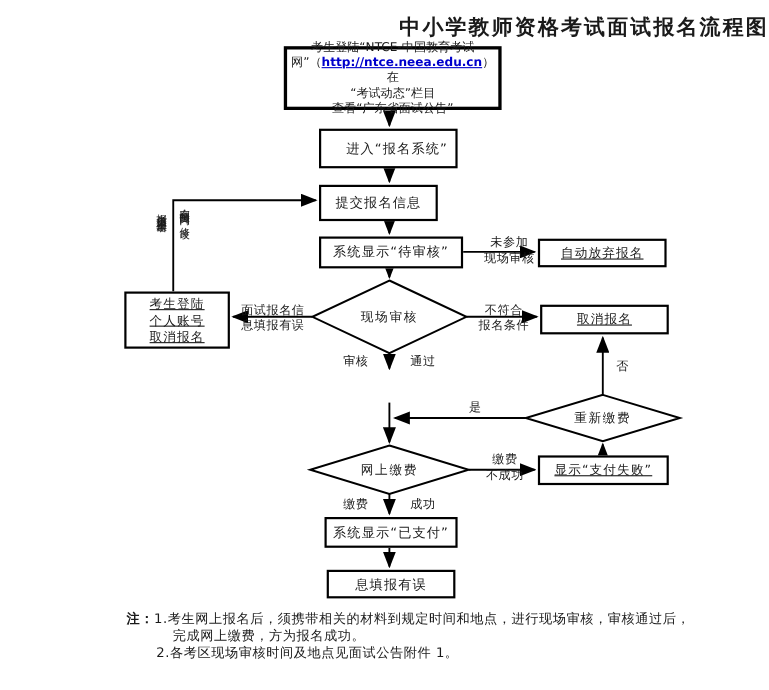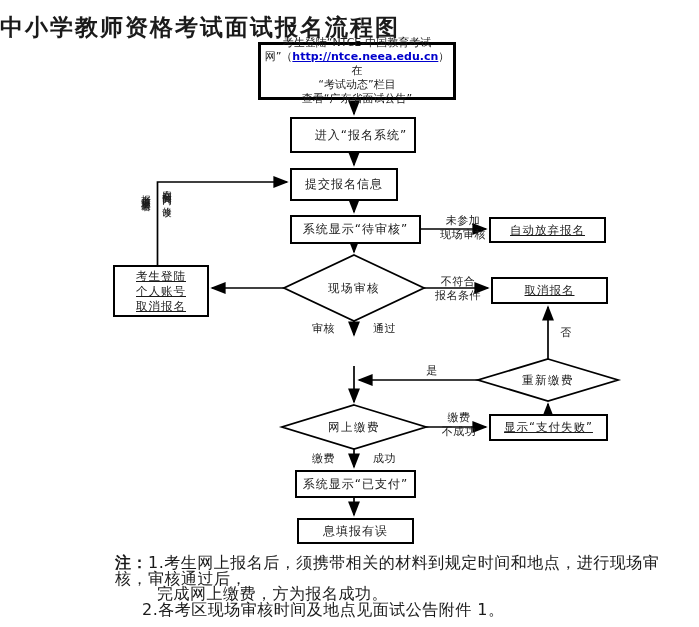--- a/index.html
+++ b/index.html
@@ -2,22 +2,22 @@
 <html><head>
 <meta charset="utf-8">
 <style>
   html,body{margin:0;padding:0;background:#ffffff;}
   #canvas{
     position:relative;width:699px;height:627px;background:#ffffff;
     font-family:"DejaVu Sans",sans-serif;color:#1a1a1a;overflow:hidden;
   }
   #connectors{position:absolute;left:0;top:0;z-index:0;}
   .title{
-    position:absolute;left:0;right:0;top:12px;text-align:left;
-    font-size:23px;font-weight:bold;letter-spacing:2px;z-index:1;
+    position:absolute;left:0;right:0;top:12px;text-align:right;
+    font-size:19px;font-weight:bold;letter-spacing:2px;z-index:1;
   }
   .box{
     position:absolute;box-sizing:border-box;border:2px solid #000;background:#fff;
     display:flex;flex-direction:column;align-items:center;justify-content:center;
     text-align:center;font-size:12px;letter-spacing:1px;z-index:1;
   }
   .start{border-width:3px;font-size:11px;line-height:14px;letter-spacing:0;}
   .small{font-size:11.5px;text-decoration:underline;}
   .lbl{
     position:absolute;text-align:center;font-size:11px;line-height:14px;
@@ -26,21 +26,21 @@
   .split{display:flex;justify-content:space-between;}
   .dlabel{
     position:absolute;text-align:center;font-size:11.5px;letter-spacing:1.5px;z-index:1;
   }
   .vtext{
     position:absolute;writing-mode:vertical-rl;text-orientation:upright;
     font-size:9.5px;letter-spacing:1px;line-height:12px;z-index:1;
   }
   .link{color:#0000cc;font-weight:bold;text-decoration:underline;cursor:pointer;}
   .notes{
-    position:absolute;left:115px;top:555px;width:575px;font-size:16px;
+    position:absolute;left:115px;top:555px;width:575px;font-size:12px;
     line-height:15.5px;z-index:1;letter-spacing:0.5px;
   }
   .notes .b{font-weight:bold;}
   .ind1{padding-left:42px;}
   .ind2{padding-left:27px;}
 </style>
 </head>
 <body>
 
 <div id="canvas">
@@ -112,20 +112,24 @@
 
   <div class="dlabel" style="left:284px;top:281px;width:140px;">现场审核</div>
   <div class="dlabel" style="left:282px;top:420px;width:144px;">网上缴费</div>
   <div class="dlabel" style="left:478px;top:373px;width:140px;">重新缴费</div>
 
   <div class="lbl" style="left:430px;top:214px;width:66px;">
     <div>未参加</div>
     <div>现场审核</div>
   </div>
 
+  <div class="lbl" style="left:210px;top:275px;width:76px;">
+    <div>面试报名信</div>
+    <div>息填报有误</div>
+  </div>
 
   <div class="lbl" style="left:428px;top:275px;width:60px;">
     <div>不符合</div>
     <div>报名条件</div>
   </div>
 
   <div class="lbl split" style="left:312px;top:322px;width:84px;">
     <span>审核</span>
     <span>通过</span>
   </div>

